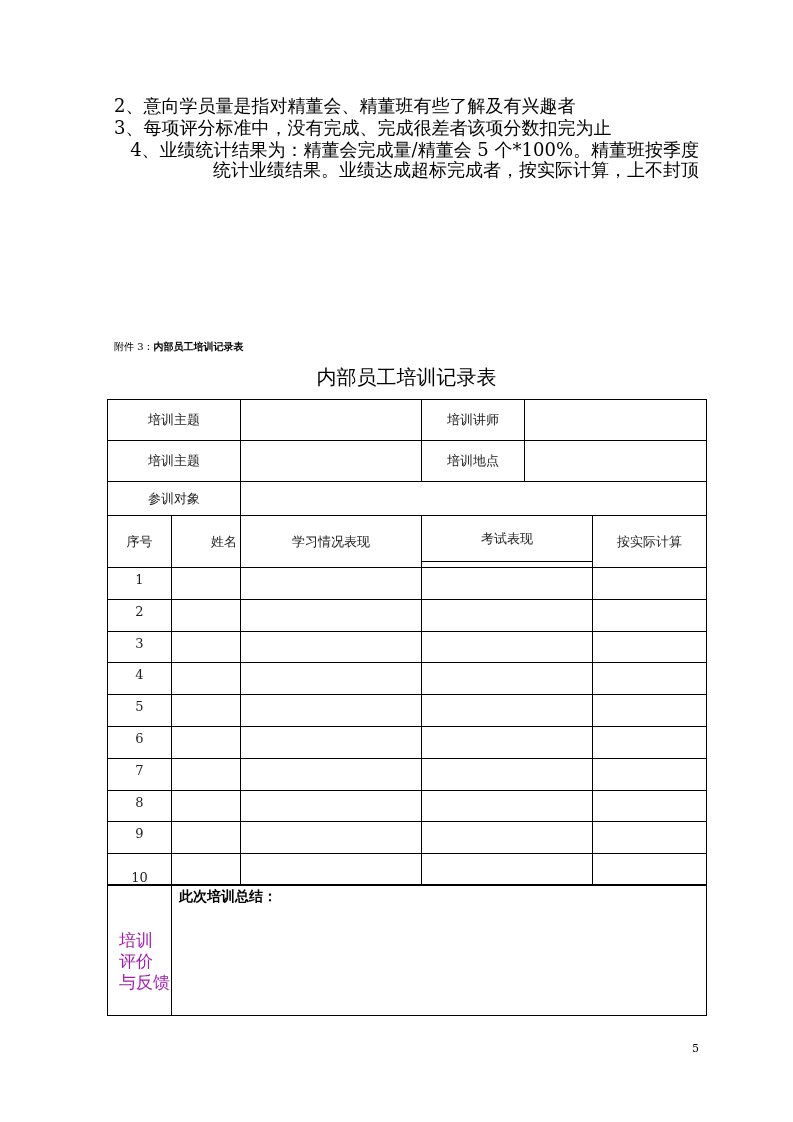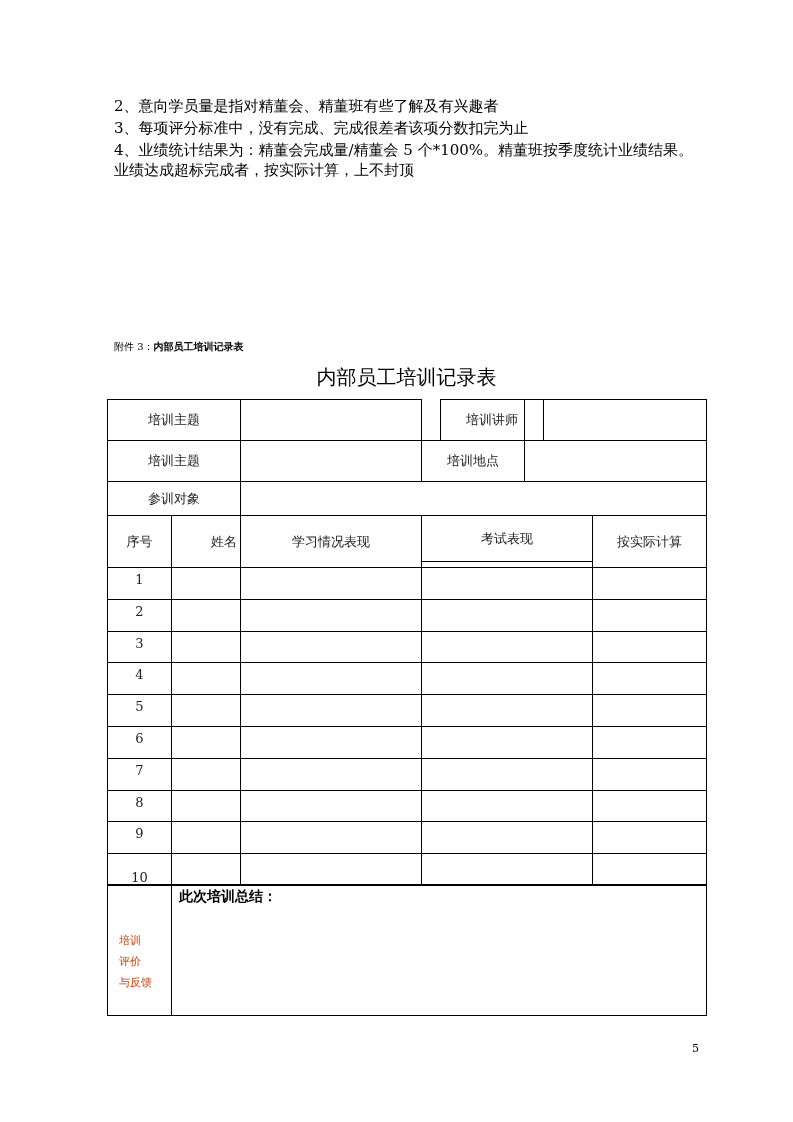--- a/index.html
+++ b/index.html
@@ -1,49 +1,49 @@
 <!DOCTYPE html>
 <html><head>
 <meta charset="utf-8">
 <style>
   html, body { margin:0; padding:0; background:#ffffff; }
   body { width:793px; height:1122px; position:relative; overflow:hidden;
          font-family:"DejaVu Serif","Liberation Serif",serif; color:#000; }
-  .para { position:absolute; left:114px; font-size:15px; line-height:20px; }
+  .para { position:absolute; left:114px; font-size:18px; line-height:20px; }
   .para-wrap { width:585px; }
   .annex { position:absolute; left:114px; top:340px; font-size:10px; }
   .annex b { font-weight:bold; font-family:"DejaVu Sans","Liberation Sans",sans-serif; }
   .title { position:absolute; left:0; width:813px; top:364px; text-align:center;
            font-size:20px; font-family:"DejaVu Sans","Liberation Sans",sans-serif; }
   .cell { position:absolute; box-sizing:border-box; border:1px solid #000;
           display:flex; align-items:center; justify-content:center;
           font-size:13px; color:#222; }
   .pagenum { position:absolute; left:692px; top:1042px; font-size:11px; }
   .summary-label { position:absolute; left:179px; top:888px; font-size:14px; font-weight:bold;
                    font-family:"DejaVu Sans","Liberation Sans",sans-serif; }
-  .fb-label { position:absolute; left:119px; top:930px; font-size:11px; line-height:21px; color:#c2410c; }
+  .fb-label { position:absolute; left:119px; top:930px; font-size:17px; line-height:21px; color:#a21caf; }
 </style>
 </head>
 <body>
 
 <div class="para" style="top:96px;">2、意向学员量是指对精董会、精董班有些了解及有兴趣者</div>
 <div class="para" style="top:118px;">3、每项评分标准中，没有完成、完成很差者该项分数扣完为止</div>
-<div class="para para-wrap" style="top:140px;">4、业绩统计结果为：精董会完成量/精董会 5 个*100%。精董班按季度统计业绩结果。业绩达成超标完成者，按实际计算，上不封顶</div>
+<div class="para para-wrap" style="top:140px;text-align:right;">4、业绩统计结果为：精董会完成量/精董会 5 个*100%。精董班按季度统计业绩结果。业绩达成超标完成者，按实际计算，上不封顶</div>
 
 <div class="annex">
   <span>附件 3：</span><b>内部员工培训记录表</b>
 </div>
 
 <div class="title">内部员工培训记录表</div>
 
 <div>
 
   <div class="cell" style="left:107px;top:399px;width:134px;height:42px;">培训主题</div>
   <div class="cell" style="left:240px;top:399px;width:182px;height:42px;"></div>
-  <div class="cell" style="left:421px;top:399px;width:104px;height:42px;margin-left:19px;">培训讲师</div>
+  <div class="cell" style="left:421px;top:399px;width:104px;height:42px;">培训讲师</div>
   <div class="cell" style="left:524px;top:399px;width:183px;height:42px;"></div>
 
   <div class="cell" style="left:107px;top:440px;width:134px;height:42px;">培训主题</div>
   <div class="cell" style="left:240px;top:440px;width:182px;height:42px;"></div>
   <div class="cell" style="left:421px;top:440px;width:104px;height:42px;">培训地点</div>
   <div class="cell" style="left:524px;top:440px;width:183px;height:42px;"></div>
 
   <div class="cell" style="left:107px;top:481px;width:134px;height:35px;">参训对象</div>
   <div class="cell" style="left:240px;top:481px;width:467px;height:35px;"></div>
 

